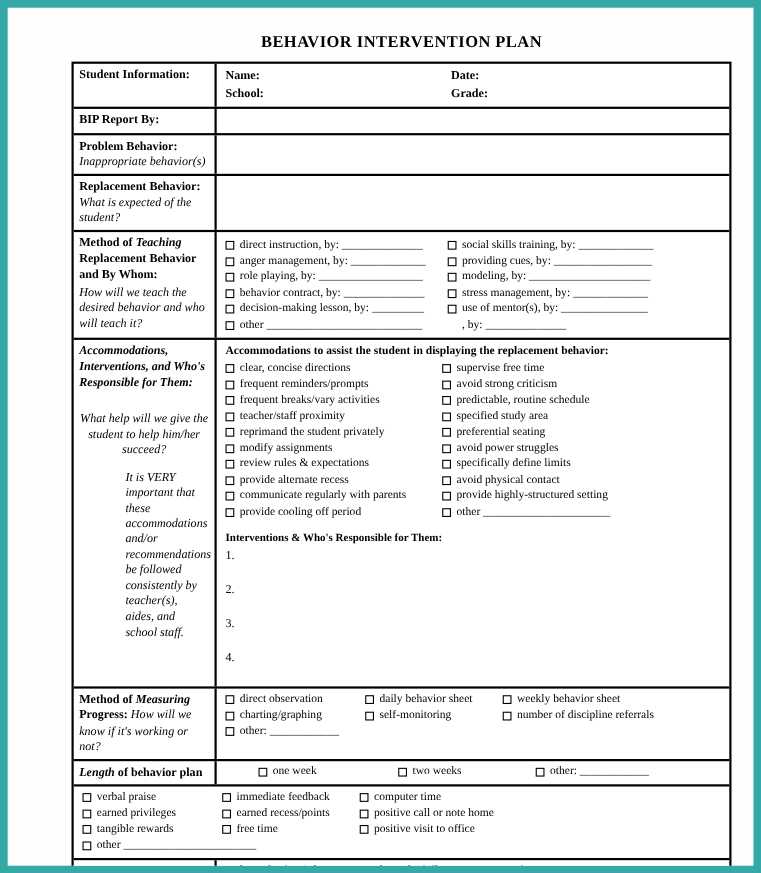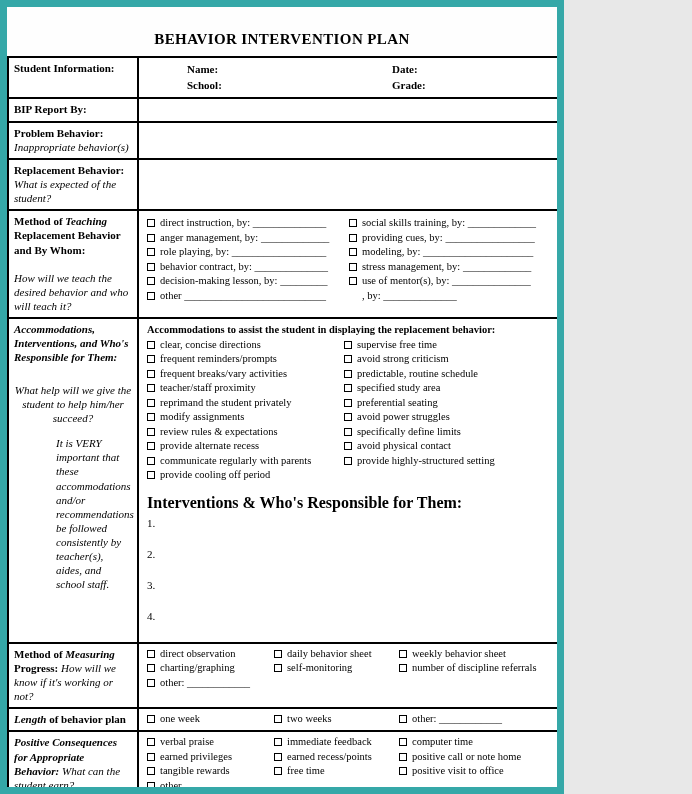--- a/index.html
+++ b/index.html
@@ -1,22 +1,23 @@
 <!DOCTYPE html>
 <html><head>
 <meta charset="utf-8">
 <style>
   * { box-sizing: border-box; margin: 0; padding: 0; }
   html, body { background: #e8e8e8; }
   body { font-family: "Liberation Serif", serif; color: #000; }
   .page {
-    width: 564px; height: 794px;
+    width: 692px; height: 794px;
     border: 7px solid #35a8a8;
     background: #fefefe;
     overflow: hidden;
+    padding-left: 38px;
   }
   .title {
     text-align: center;
     font-size: 15px;
     font-weight: bold;
     padding-top: 24px;
     letter-spacing: 0.4px;
   }
   .form {
     width: 600px;
@@ -29,46 +30,46 @@
   .lcell {
     border-right: 2px solid #000;
     padding: 3px 5px 4px 5px;
     font-size: 11px;
     font-weight: bold;
     line-height: 1.28;
   }
   .rcell { padding: 3px 6px 4px 8px; font-size: 11px; line-height: 1.3; }
   .i { font-style: italic; }
   .q { font-style: italic; font-weight: normal; }
-  .qgap { margin-top: 14px; }
+  .qgap { margin-top: 2px; }
   .p2 { margin-top: 19px; text-align: center; }
   .p3 { margin-top: 11px; margin-left: 42px; }
 
   .r1 { min-height: 35px; } .r2 { min-height: 24px; } .r3 { min-height: 28px; }
   .r4 { min-height: 40px; } .r5 { min-height: 80px; } .r6 { min-height: 296px; }
-  .r7 { min-height: 48px; } .r8 { min-height: 22px; } .r9 { min-height: 56px; }
+  .r7 { min-height: 48px; } .r8 { min-height: 22px; gap: 30px; } .r9 { min-height: 56px; }
   .r10 { min-height: 64px; }
 
   .student-grid { display: grid; grid-template-columns: 205px 1fr; }
-  .student-grid .fld { font-weight: bold; line-height: 16px; margin-left: 40px; }
+  .student-grid .fld { font-weight: bold; line-height: 16px; }
 
   .chk { display: flex; align-items: flex-start; line-height: 14.5px; font-size: 10.5px; white-space: nowrap; }
   .box {
     flex: 0 0 auto;
     width: 8px; height: 8px;
     border: 1px solid #000;
     margin: 3px 5px 0 0;
     background: #fff;
   }
   .cols2t { display: grid; grid-template-columns: 202px 1fr; margin-top: 2px; }
   .cols2a { display: grid; grid-template-columns: 197px 1fr; margin-top: 1px; }
   .cols3  { display: grid; grid-template-columns: 127px 125px 1fr; }
 
   .subhead { font-weight: bold; font-size: 10.5px; line-height: 15px; }
-  .intervhead { font-weight: bold; font-size: 16px; margin-top: 10px; }
+  .intervhead { font-weight: bold; font-size: 10px; margin-top: 10px; }
   .numline { height: 31px; font-size: 11px; padding-top: 2px; }
 </style>
 </head>
 <body>
 
 <div class="page" style="border-color: rgb(53, 168, 168);">
 
   <div class="title">BEHAVIOR INTERVENTION PLAN</div>
 
   <div class="form">
@@ -284,20 +285,24 @@
               <div class="chk">
                 <span class="box"></span>
                 <span>avoid physical contact</span>
               </div>
 
               <div class="chk">
                 <span class="box"></span>
                 <span>provide highly-structured setting</span>
               </div>
 
+              <div class="chk">
+                <span class="box"></span>
+                <span>other ______________________</span>
+              </div>
             </div>
         </div>
         <div class="intervhead">Interventions &amp; Who's Responsible for Them:</div>
         <div>
 
             <div class="numline">
               <span>1.</span>
             </div>
 
             <div class="numline">
@@ -391,23 +396,20 @@
               <div class="chk">
                 <span class="box"></span>
                 <span>other: ____________</span>
               </div>
             </div>
         </div>
       </div>
     </div>
 
     <div class="row r9">
-      <div class="lcell">
-        <span class="i">Positive Consequences for Appropriate Behavior:</span><span class="q"> What can the student earn?</span>
-      </div>
       <div class="rcell">
         <div class="cols3">
           <div>
 
               <div class="chk">
                 <span class="box"></span>
                 <span>verbal praise</span>
               </div>
 
               <div class="chk">

